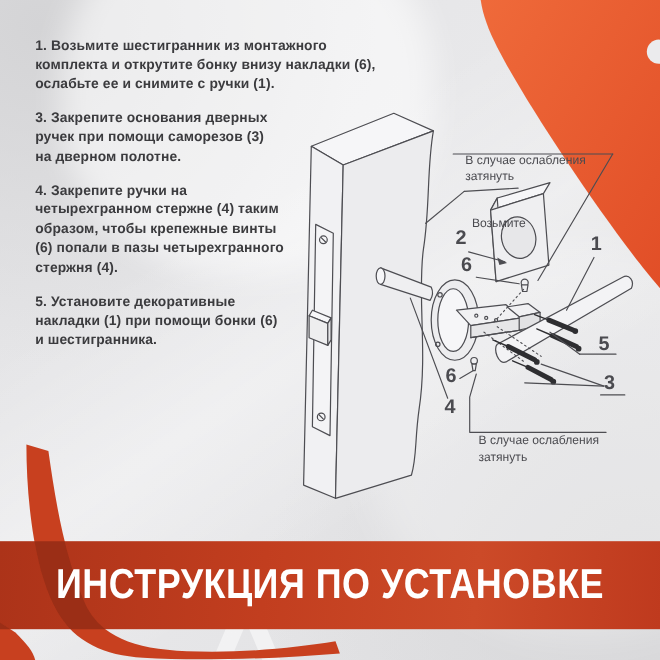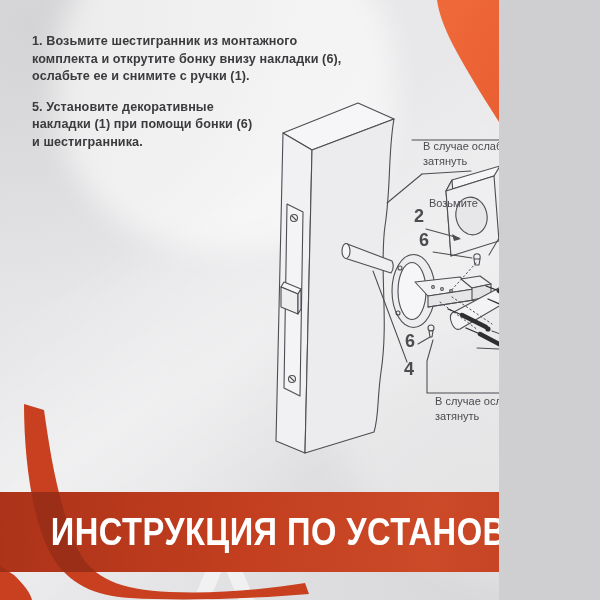--- a/index.html
+++ b/index.html
@@ -1,17 +1,17 @@
 <!DOCTYPE html>
 <html><head>
 <meta charset="utf-8">
 <style>
   html,body{margin:0;padding:0;background:#cfcfd1;}
   .poster{
-    position:relative;width:499px;height:600px;overflow:hidden;
+    position:relative;width:600px;height:600px;overflow:hidden;
     font-family:"Liberation Sans",sans-serif;
     background:
       radial-gradient(circle at 6% 4%, #d4d4d6 0%, rgba(212,212,214,0) 38%),
       radial-gradient(circle at 96% 92%, #d8d8da 0%, rgba(216,216,218,0) 42%),
       linear-gradient(130deg,#e2e2e4 0%,#e8e8ea 45%,#dfdfe1 100%);
     text-decoration: underline;
   }
   .blob{position:absolute;z-index:0;}
   .blob-a{left:55px;top:-80px;width:340px;height:330px;border-radius:46%;
     background:rgba(255,255,255,.55);filter:blur(14px);}
@@ -80,20 +80,28 @@
       </linearGradient>
     </defs>
     <path d="M437,0 L600,0 L600,262 C558,214 479,96 452,43 C444,27 439,14 437,0 Z" fill="url(#orangeGrad)"></path>
     <circle cx="599" cy="47" r="11" fill="#ebebed"></circle>
   </svg>
 
   <div class="instructions">
     <p>1. Возьмите шестигранник из монтажного
 комплекта и открутите бонку внизу накладки (6),
 ослабьте ее и снимите с ручки (1).</p>
+    <p>3. Закрепите основания дверных
+ручек при помощи саморезов (3)
+на дверном полотне.</p>
+    <p>4. Закрепите ручки на
+четырехгранном стержне (4) таким
+образом, чтобы крепежные винты
+(6) попали в пазы четырехгранного
+стержня (4).</p>
     <p>5. Установите декоративные
 накладки (1) при помощи бонки (6)
 и шестигранника.</p>
   </div>
 
   <svg class="diagram-svg" width="340" height="370" viewBox="260 95 340 370">
     <g stroke="#4d4d52" stroke-width="1.1" fill="none" stroke-linejoin="round" stroke-linecap="round">
 
       <g>
         <polygon points="283,133 358,103 394,119 312,150" fill="#f6f6f8"></polygon>

